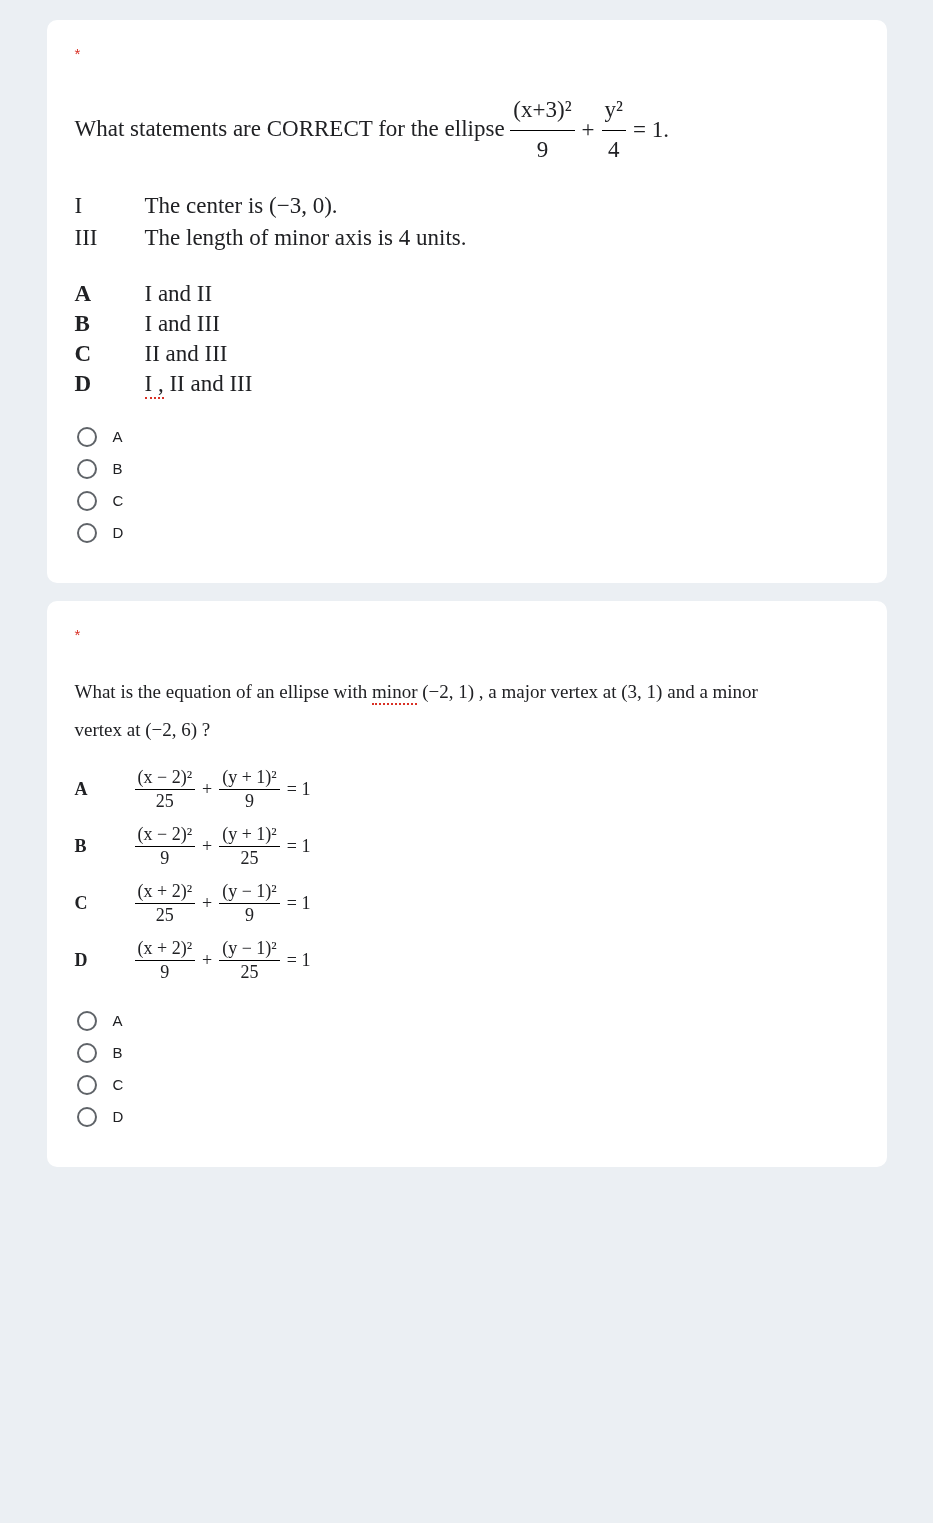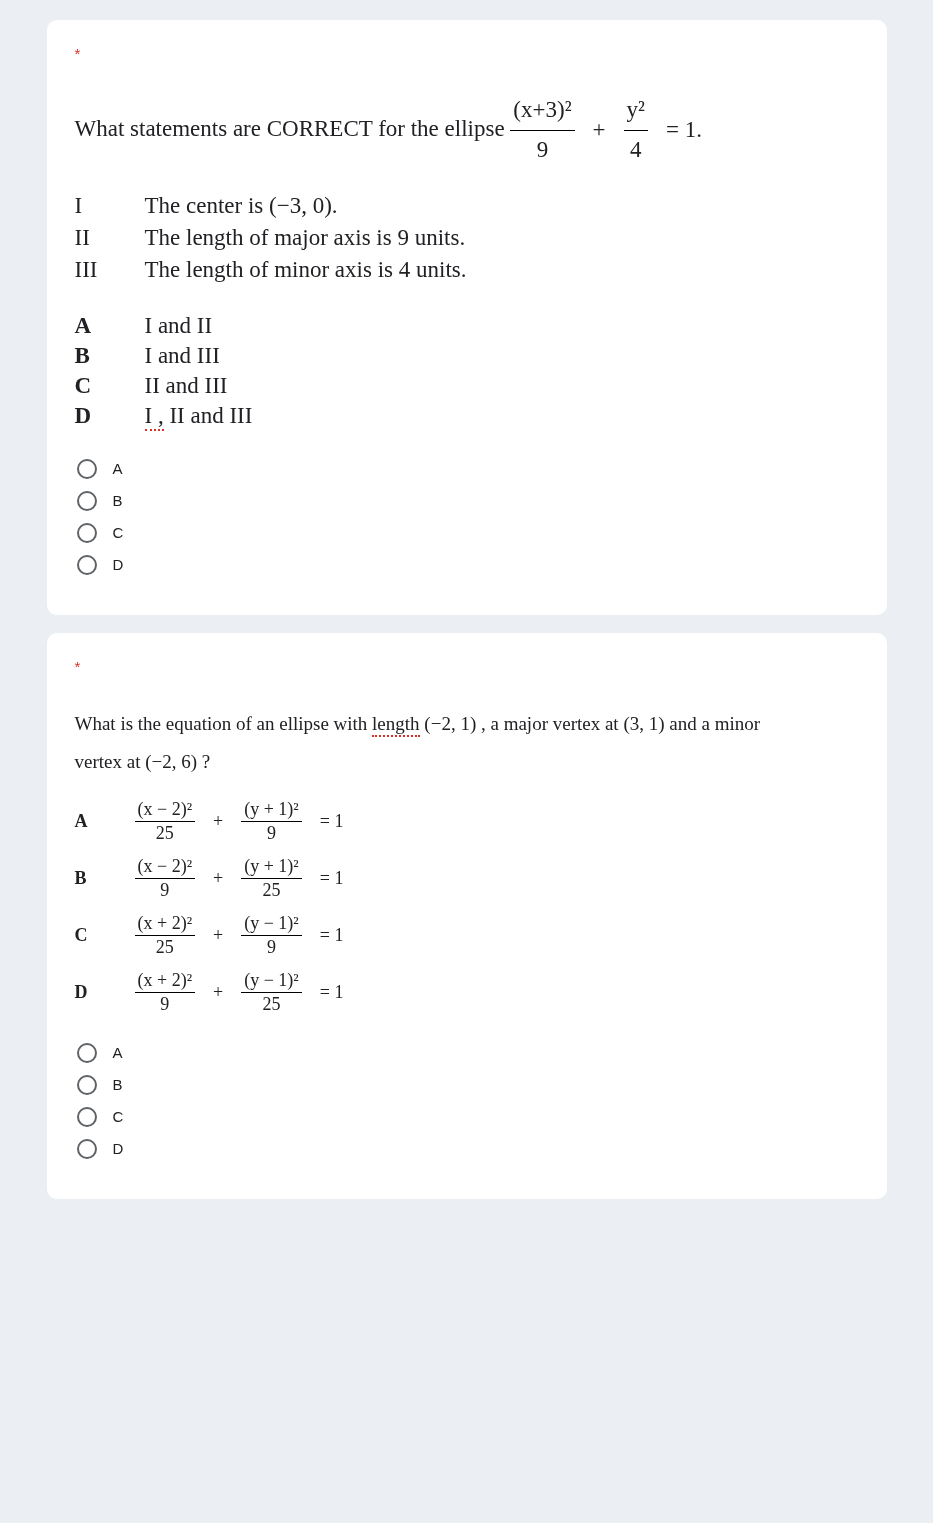--- a/index.html
+++ b/index.html
@@ -81,21 +81,21 @@
     border: 2px solid #5f6368;
     border-radius: 50%;
     margin-right: 16px;
     flex-shrink: 0;
   }
   .radio-label {
     font-family: Arial, Helvetica, sans-serif;
     font-size: 15px;
     color: #202124;
   }
-  .eqmid { display: inline-flex; align-items: center; gap:18px; vertical-align: middle; justify-content: flex-end; }
+  .eqmid { display: inline-flex; align-items: center; gap:7px; vertical-align: middle; justify-content: flex-end; }
 </style>
 </head>
 <body>
 
 <div class="card">
   <span class="required-star">*</span>
 
   <div class="prompt-line">
     <span>What statements are </span><span class="bold">CORRECT</span><span> for the ellipse </span>
     <span class="eqmid">
@@ -111,24 +111,20 @@
       <span> = 1.</span>
     </span>
   </div>
 
   <div class="statement-table">
     <div class="row">
       <div class="rn">I</div>
       <div>The center is (−3, 0).</div>
     </div>
     <div class="row">
-      <div class="rn">II</div>
-      <div>The length of major axis is 9 units.</div>
-    </div>
-    <div class="row">
       <div class="rn">III</div>
       <div>The length of minor axis is 4 units.</div>
     </div>
   </div>
 
   <div class="answer-table">
     <div class="row">
       <div class="rn">A</div>
       <div>I and II</div>
     </div>
@@ -163,21 +159,21 @@
       <span class="radio-circle"></span>
       <span class="radio-label">D</span>
     </div>
   </div>
 </div>
 
 <div class="card">
   <span class="required-star">*</span>
 
   <div class="prompt-line2">
-    <span>What is the equation of an ellipse with </span><span class="spell-underline">length</span><span> (−2, 1) ,  a major vertex at (3, 1) and a minor</span><br>
+    <span>What is the equation of an ellipse with </span><span class="spell-underline">minor</span><span> (−2, 1) ,  a major vertex at (3, 1) and a minor</span><br>
     <span>vertex at (−2, 6) ?</span>
   </div>
 
   <div class="eq-answer-table">
     <div class="row">
       <div class="rn">A</div>
       <span class="eqmid">
         <span class="frac">
             <span class="num">(x − 2)²</span>
             <span class="den">25</span>

